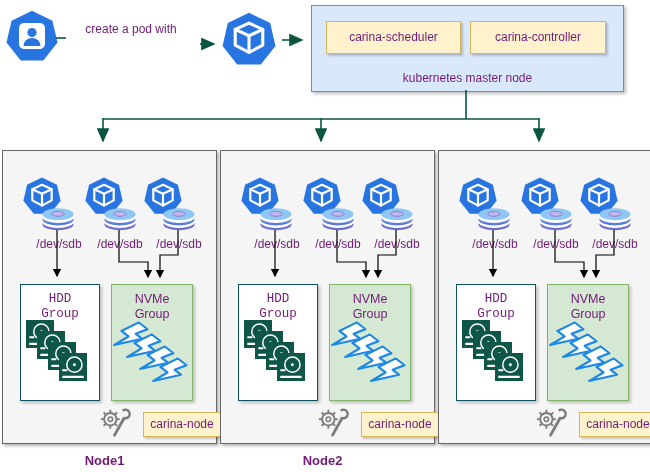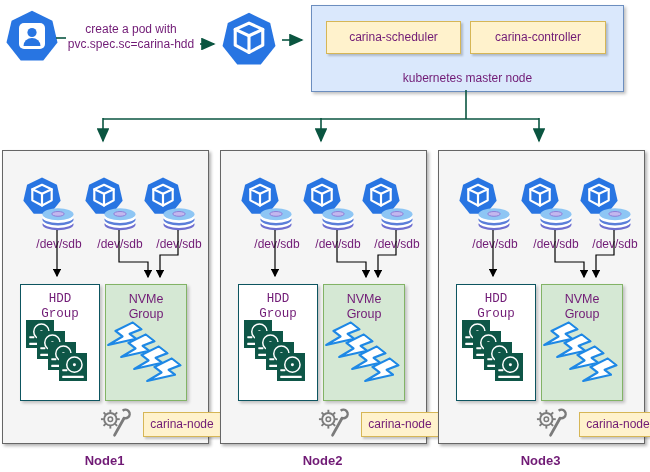--- a/index.html
+++ b/index.html
@@ -13,30 +13,30 @@
   #master-box{left:311px;top:5px;width:311px;height:85px;background:#dae8fc;
               border:1px solid #6c8ebf;box-shadow:2px 2px 3px rgba(0,0,0,0.25);z-index:4;}
   .component-box{position:absolute;top:15px;height:31px;background:#fff2cc;border:1px solid #d6b656;
                  box-shadow:2px 2px 2px rgba(0,0,0,0.2);font-size:12px;text-align:center;
                  line-height:31px;z-index:10;}
   #scheduler-box{left:14px;width:133px;}
   #controller-box{left:158px;width:134px;}
   #master-title{left:0;bottom:6px;width:100%;font-size:12px;text-align:center;z-index:10;}
   
   .node{position:absolute;top:150px;width:205px;height:292px;background:#f5f5f5;
-        border:1px solid #666;box-shadow:2px 2px 3px rgba(0,0,0,0.3);z-index:2;}
+        border:1px solid #666;box-shadow:2px 2px 3px rgba(0,0,0,0.3);z-index:2;padding-left:8px;}
   .node-label{position:absolute;top:453px;width:205px;font-size:13px;text-align:center;z-index:10;font-weight:bold;}
   .pod-unit{position:absolute;top:26px;width:52px;height:54px;z-index:10;}
   .pod-hept{position:absolute;left:0;top:0;}
   .pod-disk{position:absolute;left:18px;top:28px;}
   .dev-label{position:absolute;top:86px;width:60px;font-size:12px;text-align:center;z-index:10;}
   .group{position:absolute;top:133px;z-index:9;}
   .hdd-group{left:17px;width:78px;height:115px;background:#fff;border:1.5px solid #0d5560;
              box-shadow:2px 2px 3px rgba(0,0,0,0.22);font-family:Liberation Mono, monospace;}
-  .nvme-group{left:102px;width:80px;height:115px;background:#d5e8d4;border:1px solid #82b366;
+  .nvme-group{left:108px;width:80px;height:115px;background:#d5e8d4;border:1px solid #82b366;
               box-shadow:2px 2px 3px rgba(0,0,0,0.22);}
   .group-label{padding-top:7px;font-size:12.5px;line-height:15px;text-align:center;white-space:pre-line;}
   .cluster{position:absolute;left:0;top:0;z-index:10;}
   .gearwrench{position:absolute;left:97px;top:255px;z-index:10;}
   .agent-badge{position:absolute;left:140px;top:261px;width:76px;height:23px;background:#fff2cc;
                border:1px solid #d6b656;box-shadow:2px 2px 2px rgba(0,0,0,0.2);
                font-size:12px;line-height:23px;text-align:center;z-index:10;}
   #wires{left:0;top:0;z-index:15;pointer-events:none;}
   svg{display:block;}
 </style>
@@ -97,21 +97,20 @@
       </symbol>
     </defs>
   </svg>
 
   <svg class="abs" style="left:6px;top:10px;z-index:10" width="52" height="52">
       <use href="#sym-user"></use>
     </svg>
 
   <div class="abs txt" id="request-text">
     <div>create a pod with</div>
-    <div>pvc.spec.sc=carina-hdd</div>
   </div>
 
   <svg class="abs" style="left:222px;top:12px;z-index:10" width="54" height="54">
       <use href="#sym-pod"></use>
     </svg>
 
   <div class="abs" id="master-box">
     <div class="component-box" id="scheduler-box">carina-scheduler</div>
     <div class="component-box" id="controller-box">carina-controller</div>
     <div class="abs" id="master-title">kubernetes master node</div>
@@ -297,21 +296,20 @@
         <g transform="translate(43,70) rotate(38 14 18)">
             <use href="#sym-bolt" width="28" height="36"></use>
           </g>
       </svg>
     </div>
     <svg class="gearwrench" width="32" height="32">
         <use href="#sym-gearwrench"></use>
       </svg>
     <div class="agent-badge">carina-node</div>
   </div>
-  <div class="node-label" style="left:438px">Node3</div>
 
   <svg class="abs" id="wires" width="650" height="472">
     <defs>
       <marker id="mGreen" markerWidth="9" markerHeight="8" refX="8" refY="4" orient="auto">
         <path d="M0,0 L9,4 L0,8 z" fill="#0a5540"></path>
       </marker>
       <marker id="mBlack" markerWidth="7" markerHeight="7" refX="6" refY="3.5" orient="auto">
         <path d="M0,0 L7,3.5 L0,7 z" fill="#000"></path>
       </marker>
     </defs>

